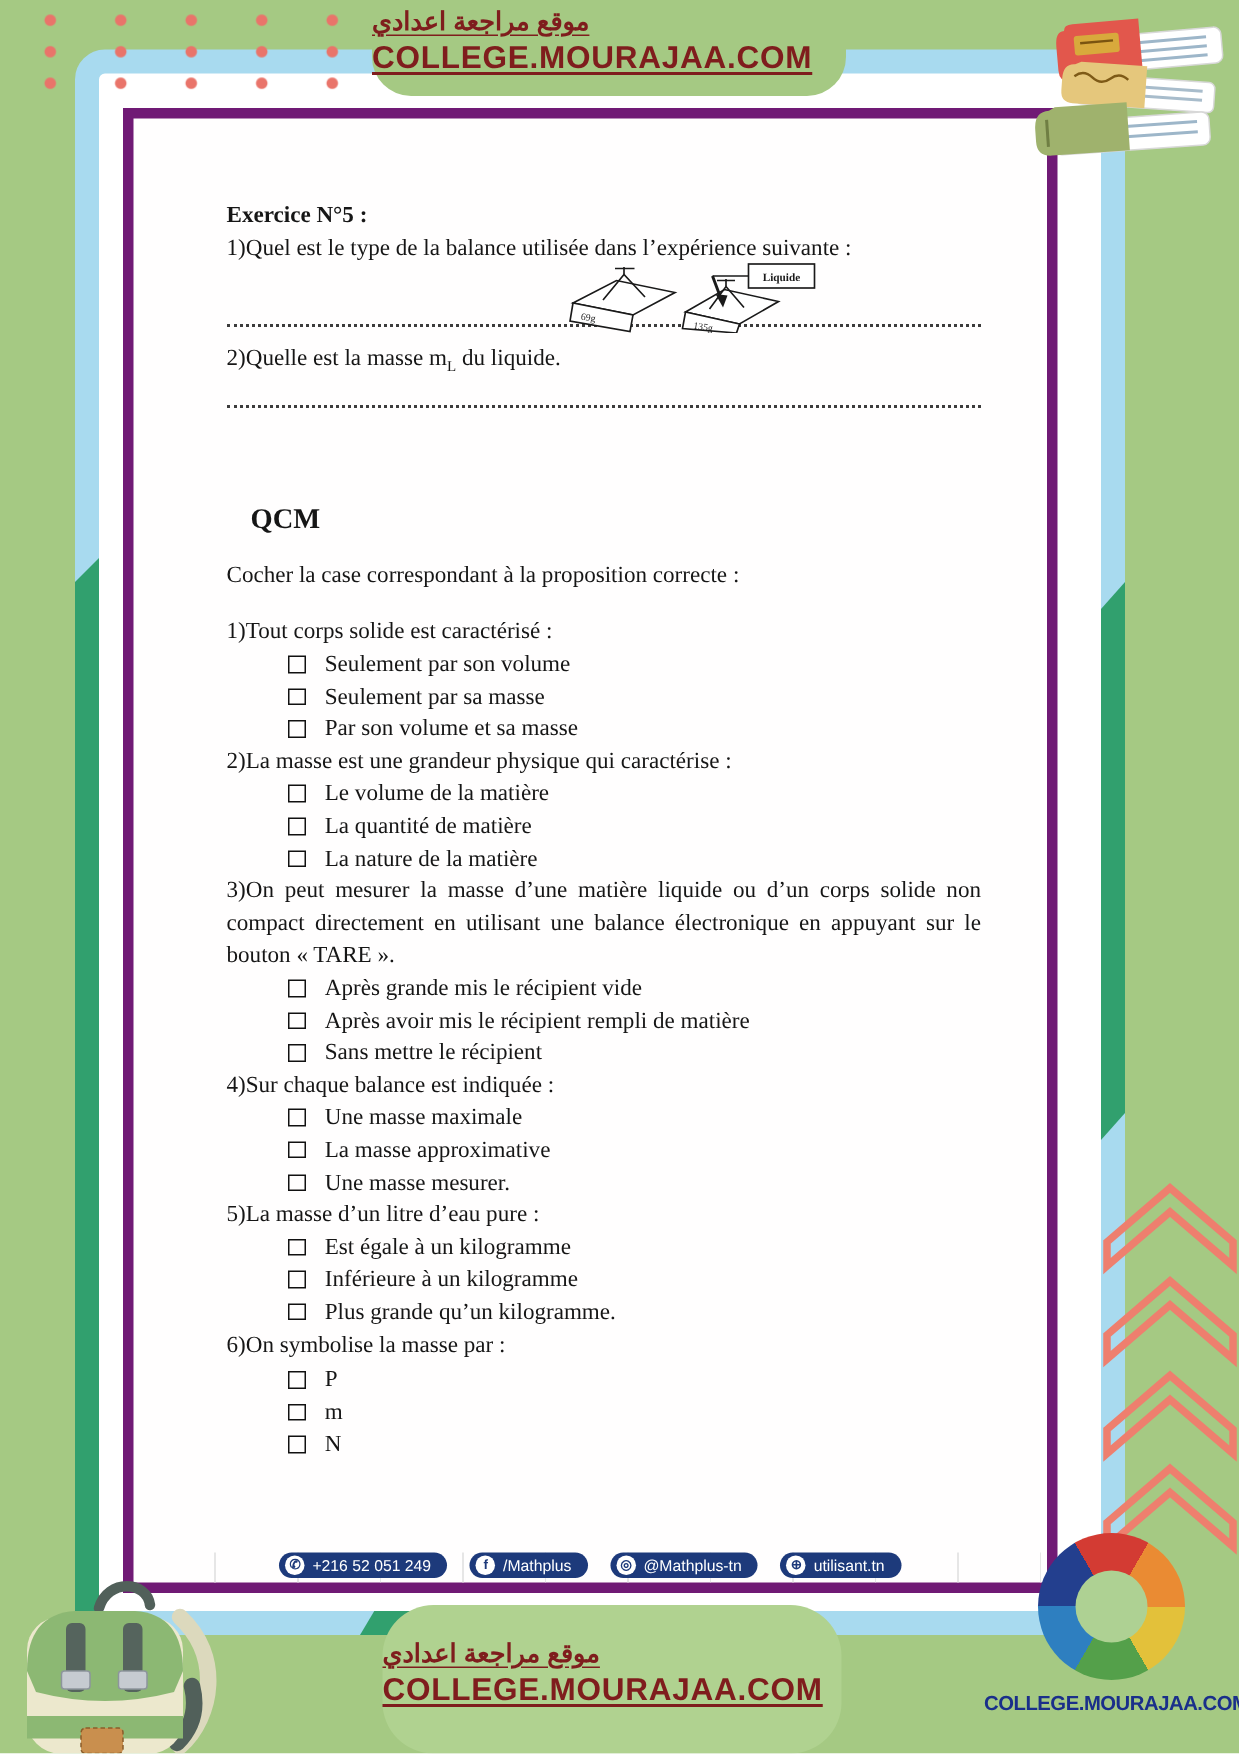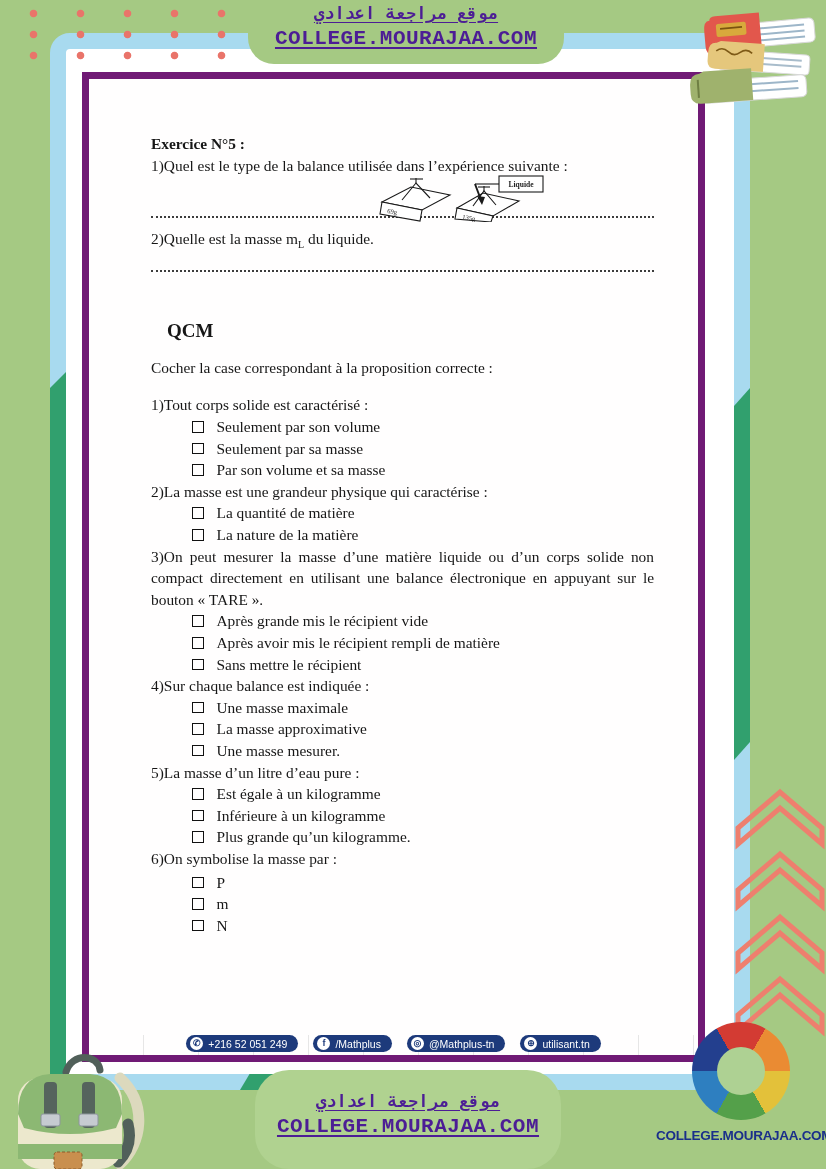--- a/index.html
+++ b/index.html
@@ -21,22 +21,22 @@
   }
   .seg{position:absolute;background:#31a06e;z-index:2;}
   .seg-left{left:50px;top:372px;width:16px;height:702px;
     clip-path:polygon(0 16px,100% 0,100% 100%,0 100%);}
   .seg-right{left:734px;top:388px;width:16px;height:372px;
     clip-path:polygon(0 18px,100% 0,100% calc(100% - 18px),0 100%);}
   .seg-bottom{left:240px;top:1074px;width:34px;height:16px;
     clip-path:polygon(28% 0,100% 0,72% 100%,0 100%);}
   
   .site-banner{
-    position:absolute;z-index:7;background:#a5c983;text-align:center;
-    font-family:Liberation Mono, monospace;color:#4c1d95;
+    position:absolute;z-index:7;background:#a5c983;
+    font-family:Liberation Sans, sans-serif;color:#7f1d1d;
   }
   .banner-top{left:248px;top:0;width:316px;height:60px;
     border-radius:0 0 26px 26px;padding-top:4px;}
   .banner-bottom{
     left:255px;top:1070px;width:306px;height:99px;
     background:#b0d290;border-radius:34px;padding-top:22px;box-sizing:border-box;
   }
   .banner-ar{font-size:17px;font-weight:bold;text-decoration:underline;
     text-underline-offset:3px;line-height:22px;}
   .banner-url{font-size:21px;font-weight:bold;text-decoration:underline;
@@ -49,21 +49,21 @@
   .page-content{
     padding:54px 44px 0 62px;color:#161616;
     font-size:15.4px;line-height:21.6px;
   }
   .ex-heading{font-weight:bold;margin:0;}
   .q-line{margin:0;}
   .balance-fig{display:block;margin:-4px 0 0 226px;}
   .dotline{height:0;border-bottom:2.6px dotted #3c3c3c;margin-top:14px;}
   .dotline.first{margin-top:-6px;}
   sub{font-size:10px;}
-  .qcm{margin-top:48px;}
+  .qcm{margin-top:64px;}
   .qcm-heading{font-size:19px;font-weight:bold;margin:0 0 0 16px;}
   .qcm-instruction{margin-top:16px;}
   .q-block{margin:0;}
   .q-label{margin:0;}
   .q-label.justify{text-align:justify;}
   .opt{display:flex;align-items:center;margin:0 0 0 21px;height:21.6px;padding-left:20px;}
   .cb{width:9.5px;height:9.5px;border:1.4px solid #111;display:inline-block;
     margin-right:13px;flex:0 0 auto;}
   .tickmarks{
     position:absolute;left:0;bottom:0;width:100%;height:20px;
@@ -204,20 +204,24 @@
           <div class="opt">
               <span class="cb"></span>
               <span>Par son volume et sa masse</span>
             </div>
         </div>
 
         <div class="q-block">
           <p class="q-label">2)La masse est une grandeur physique qui caractérise :</p>
           <div class="opt">
               <span class="cb"></span>
+              <span>Le volume de la matière</span>
+            </div>
+          <div class="opt">
+              <span class="cb"></span>
               <span>La quantité de matière</span>
             </div>
           <div class="opt">
               <span class="cb"></span>
               <span>La nature de la matière</span>
             </div>
         </div>
 
         <div class="q-block">
           <p class="q-label justify">3)On peut mesurer la masse d’une matière liquide ou d’un corps solide non compact directement en utilisant une balance électronique en appuyant sur le bouton « TARE ».</p>

